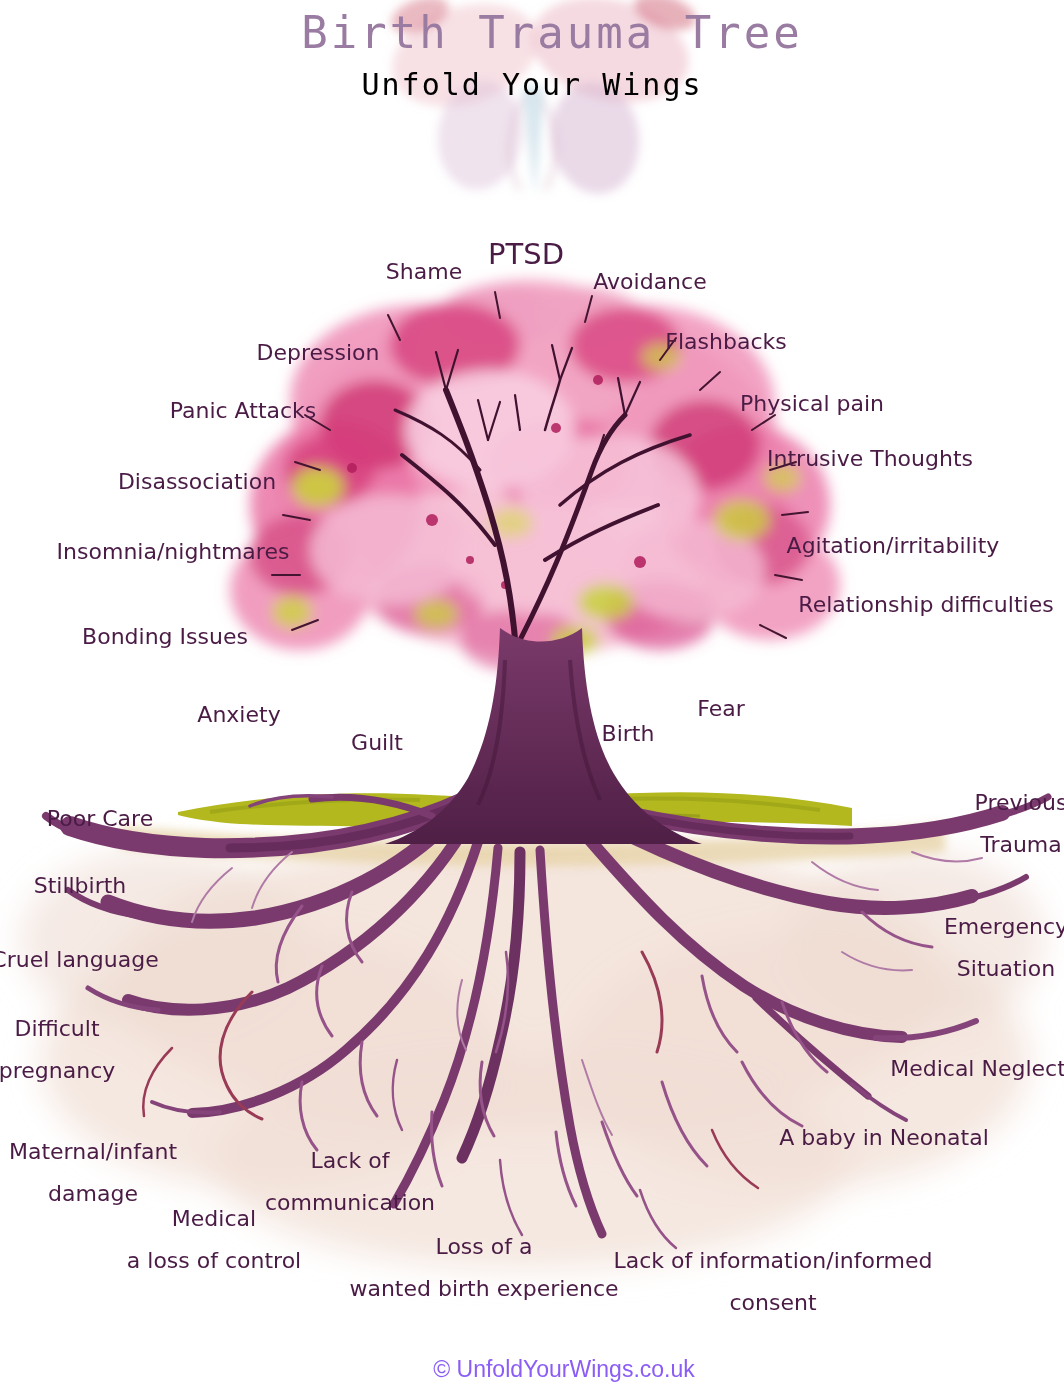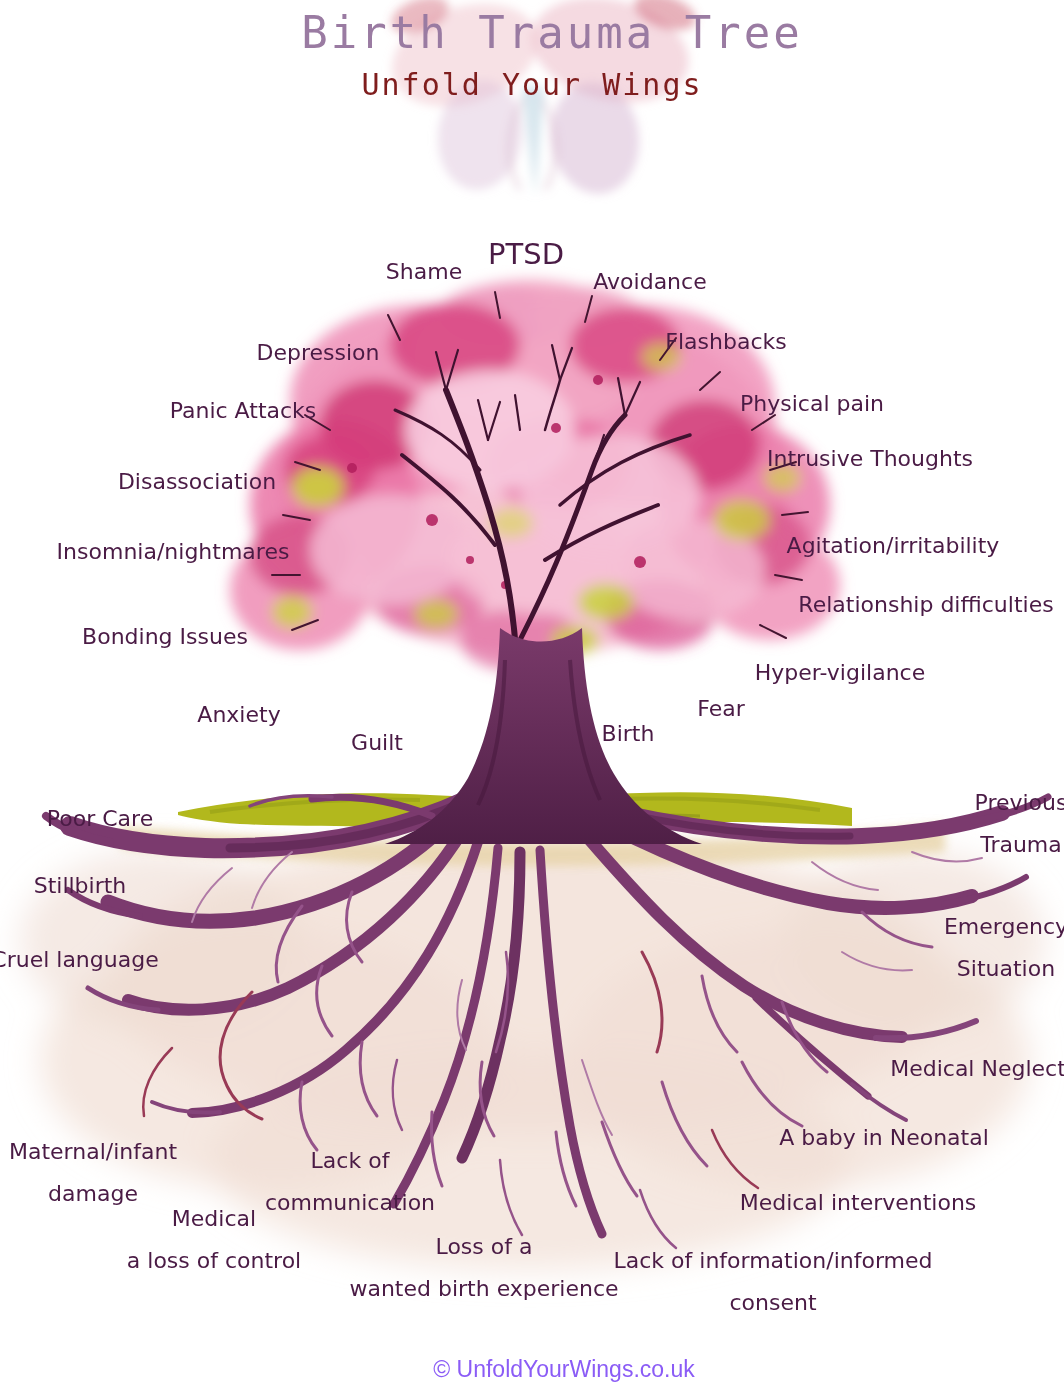--- a/index.html
+++ b/index.html
@@ -3,21 +3,21 @@
 <meta charset="utf-8">
 <style>
   html,body{margin:0;padding:0;background:#ffffff;}
   .page{position:relative;width:1064px;height:1386px;background:#ffffff;overflow:hidden;
         font-family:"DejaVu Sans",sans-serif;}
   .tree-art{position:absolute;left:0;top:0;width:1064px;height:1386px;}
   .header{position:absolute;left:0;top:8px;width:1064px;text-align:center;z-index:5;}
   .title{font-family:"DejaVu Sans Mono",monospace;font-size:44px;letter-spacing:3px;
          color:#9a7ba2;line-height:1.15;padding-left:40px;}
   .subtitle{font-family:"DejaVu Sans Mono",monospace;font-size:30px;letter-spacing:2px;
-         color:#7f1d1d;line-height:1.3;margin-top:6px;}
+         color:#000000;line-height:1.3;margin-top:6px;}
   .labels{position:absolute;left:0;top:0;width:932px;height:1386px;z-index:4;}
   .lbl{position:absolute;transform:translate(-50%,-50%);white-space:nowrap;text-align:center;
        color:#4a1b45;font-size:22px;line-height:1.9;}
   .footer{position:absolute;left:0;top:1356px;width:1064px;text-align:center;
           font-family:"Liberation Sans",sans-serif;font-size:23px;color:#8b5cf6;z-index:5;margin-left:32px;}
 </style>
 </head>
 <body>
 
 <div class="page">
@@ -229,21 +229,20 @@
       <div class="lbl" style="left: 318px; top: 353px;">Depression</div>
       <div class="lbl" style="left: 726px; top: 342px;">Flashbacks</div>
       <div class="lbl" style="left: 243px; top: 411px;">Panic Attacks</div>
       <div class="lbl" style="left: 812px; top: 404px;">Physical pain</div>
       <div class="lbl" style="left: 197px; top: 482px;">Disassociation</div>
       <div class="lbl" style="left: 870px; top: 459px;">Intrusive Thoughts</div>
       <div class="lbl" style="left: 173px; top: 552px;">Insomnia/nightmares</div>
       <div class="lbl" style="left: 893px; top: 546px;">Agitation/irritability</div>
       <div class="lbl" style="left: 926px; top: 605px;">Relationship difficulties</div>
       <div class="lbl" style="left: 165px; top: 637px;">Bonding Issues</div>
-      <div class="lbl" style="left: 840px; top: 673px;">Hyper-vigilance</div>
       <div class="lbl" style="left: 239px; top: 715px;">Anxiety</div>
       <div class="lbl" style="left: 721px; top: 709px; text-align: right;">Fear</div>
       <div class="lbl" style="left: 628px; top: 734px;">Birth</div>
       <div class="lbl" style="left: 377px; top: 743px;">Guilt</div>
     </div>
   <div class="labels" id="cause-labels">
       <div class="lbl" style="left: 100px; top: 819px;">
         <div>Poor Care</div>
       </div>
       <div class="lbl" style="left: 985px; top: 824px; margin-left: 36px;">
@@ -253,37 +252,38 @@
       <div class="lbl" style="left: 80px; top: 886px;">
         <div>Stillbirth</div>
       </div>
       <div class="lbl" style="left: 1006px; top: 948px;">
         <div>Emergency</div>
         <div>Situation</div>
       </div>
       <div class="lbl" style="left: 75px; top: 960px;">
         <div>Cruel language</div>
       </div>
+      <div class="lbl" style="left: 57px; top: 1050px;">
+        <div>Difficult</div>
+        <div>pregnancy</div>
+      </div>
       <div class="lbl" style="left: 978px; top: 1069px;">
         <div>Medical Neglect</div>
       </div>
       <div class="lbl" style="left: 884px; top: 1138px;">
         <div>A baby in Neonatal</div>
       </div>
       <div class="lbl" style="left: 93px; top: 1173px;">
         <div>Maternal/infant</div>
         <div>damage</div>
       </div>
       <div class="lbl" style="left: 350px; top: 1182px;">
         <div>Lack of</div>
         <div>communication</div>
       </div>
-      <div class="lbl" style="left: 858px; top: 1203px;">
-        <div>Medical interventions</div>
-      </div>
       <div class="lbl" style="left: 214px; top: 1240px;">
         <div>Medical</div>
         <div>a loss of control</div>
       </div>
       <div class="lbl" style="left: 484px; top: 1268px;">
         <div>Loss of a</div>
         <div>wanted birth experience</div>
       </div>
       <div class="lbl" style="left: 773px; top: 1282px;">
         <div>Lack of information/informed</div>

